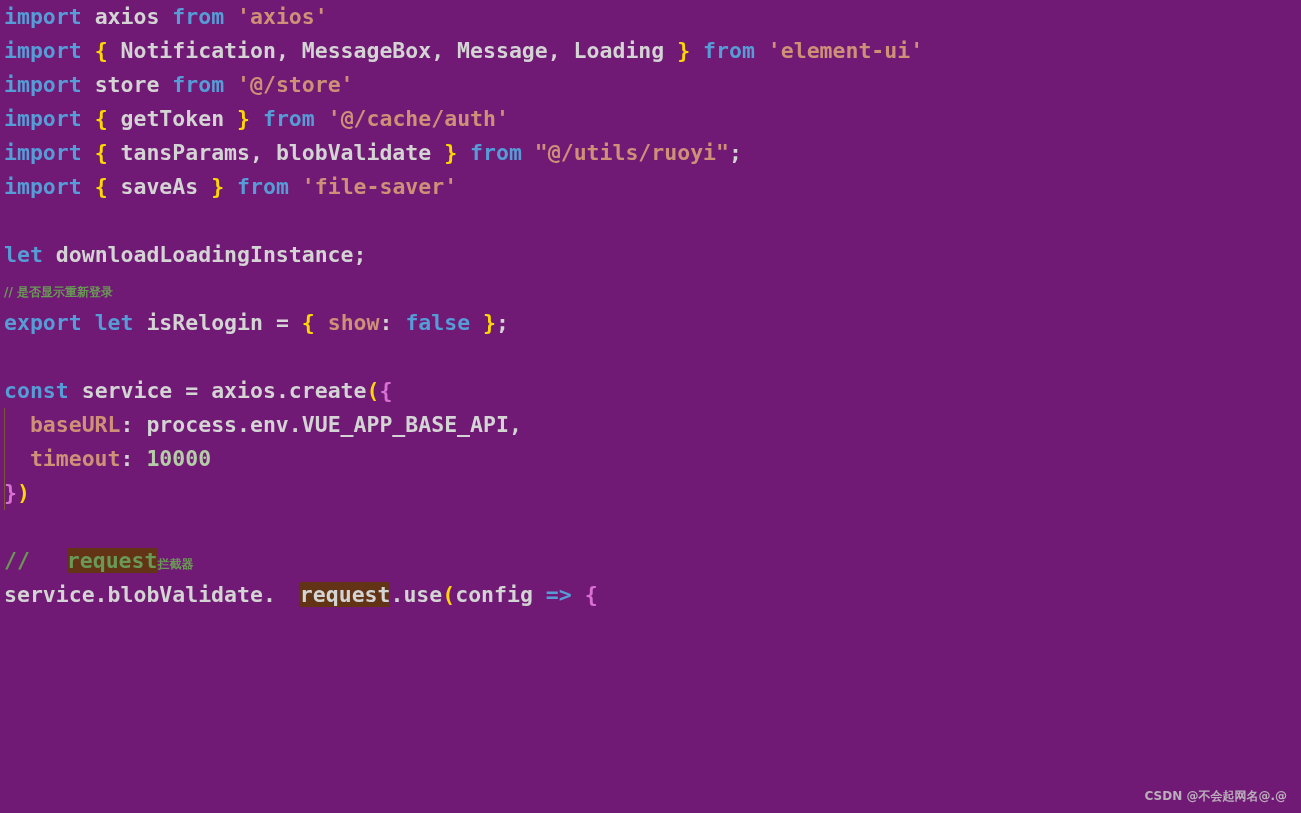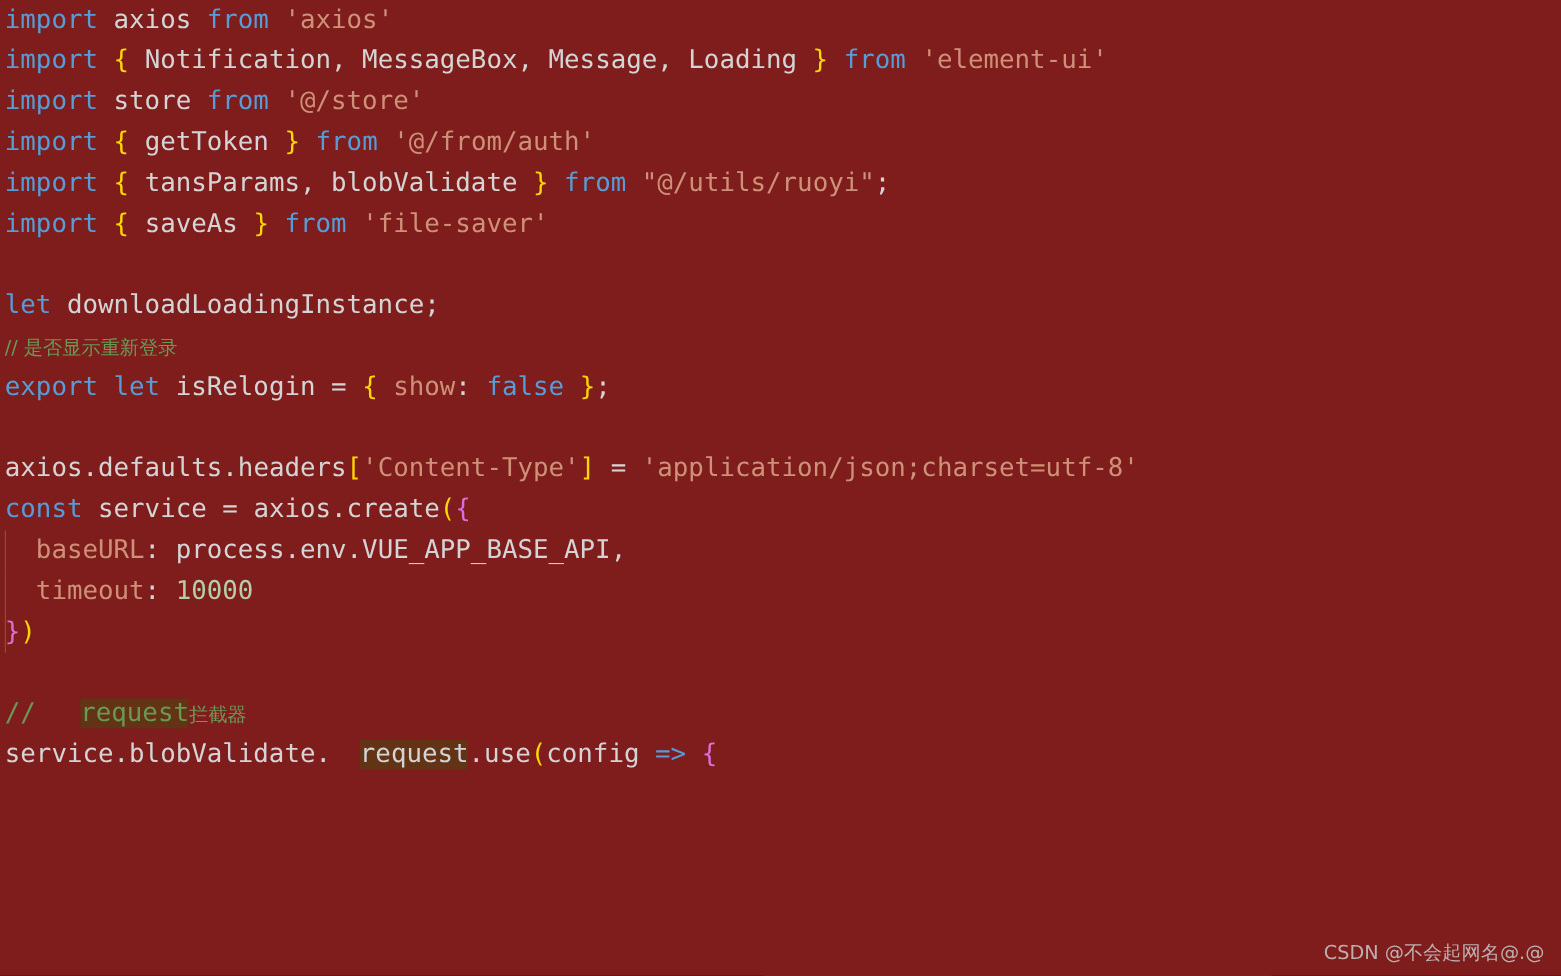--- a/index.html
+++ b/index.html
@@ -11,22 +11,23 @@
     width: 1301px;
     height: 813px;
     overflow: hidden;
     font-family: "DejaVu Sans Mono", monospace;
   }
 
   #editor {
     position: relative;
     width: 1301px;
     height: 813px;
-    background: #7f1d1d;
+    background: #701a75;
     overflow: hidden;
+    font-weight: bold;
   }
 
   #code {
     position: absolute;
     top: 0;
     left: 0;
     padding: 0;
     margin: 0;
   }
 
@@ -67,60 +68,59 @@
   .find-hl {
     background: #623315;
     margin-left: 24px;
   }
 
   #watermark {
     position: absolute;
     right: 14px;
     bottom: 8px;
     font-family: "DejaVu Sans", sans-serif;
-    font-size: 16px;
+    font-size: 12px;
     color: #c8c8c8;
     opacity: 0.85;
     white-space: pre;
     pointer-events: none;
   }
 
-  .cjk { font-family: "DejaVu Sans", sans-serif; font-size: 16px; }
+  .cjk { font-family: "DejaVu Sans", sans-serif; font-size: 12px; }
 </style>
 </head>
 <body>
 
 <div id="editor">
   <div id="code">
 
     <div class="line"><span class="kw">import</span> <span class="id">axios</span> <span class="kw">from</span> <span class="str">'axios'</span></div>
 
     <div class="line"><span class="kw">import</span> <span class="b1">{</span> <span class="id">Notification</span>, <span class="id">MessageBox</span>, <span class="id">Message</span>, <span class="id">Loading</span> <span class="b1">}</span> <span class="kw">from</span> <span class="str">'element-ui'</span></div>
 
     <div class="line"><span class="kw">import</span> <span class="id">store</span> <span class="kw">from</span> <span class="str">'@/store'</span></div>
 
-    <div class="line"><span class="kw">import</span> <span class="b1">{</span> <span class="id">getToken</span> <span class="b1">}</span> <span class="kw">from</span> <span class="str">'@/from/auth'</span></div>
+    <div class="line"><span class="kw">import</span> <span class="b1">{</span> <span class="id">getToken</span> <span class="b1">}</span> <span class="kw">from</span> <span class="str">'@/cache/auth'</span></div>
 
 
     <div class="line"><span class="kw">import</span> <span class="b1">{</span> <span class="id">tansParams</span>, <span class="id">blobValidate</span> <span class="b1">}</span> <span class="kw">from</span> <span class="str">"@/utils/ruoyi"</span><span class="op">;</span></div>
 
 
     <div class="line"><span class="kw">import</span> <span class="b1">{</span> <span class="id">saveAs</span> <span class="b1">}</span> <span class="kw">from</span> <span class="str">'file-saver'</span></div>
 
     <div class="line">&nbsp;</div>
 
     <div class="line"><span class="kw">let</span> <span class="id">downloadLoadingInstance</span><span class="op">;</span></div>
 
     <div class="line cmt"><span class="cjk cmt">// 是否显示重新登录</span></div>
 
     <div class="line"><span class="kw">export</span> <span class="kw">let</span> <span class="id">isRelogin</span> <span class="op">=</span> <span class="b1">{</span> <span class="prop">show</span><span class="op">:</span> <span class="kw">false</span> <span class="b1">}</span><span class="op">;</span></div>
 
     <div class="line">&nbsp;</div>
 
-    <div class="line"><span class="id">axios</span><span class="op">.</span><span class="id">defaults</span><span class="op">.</span><span class="id">headers</span><span class="b1">[</span><span class="str">'Content-Type'</span><span class="b1">]</span> <span class="op">=</span> <span class="str">'application/json;charset=utf-8'</span></div>
 
 
     <div class="line"><span class="kw">const</span> <span class="id">service</span> <span class="op">=</span> <span class="id">axios</span><span class="op">.</span><span class="id">create</span><span class="b1">(</span><span class="b2">{</span></div>
 
 
     <div class="line guide">  <span class="prop">baseURL</span><span class="op">:</span> <span class="id">process</span><span class="op">.</span><span class="id">env</span><span class="op">.</span><span class="id">VUE_APP_BASE_API</span><span class="op">,</span></div>
 
 
     <div class="line guide">  <span class="prop">timeout</span><span class="op">:</span> <span class="num">10000</span></div>
 

